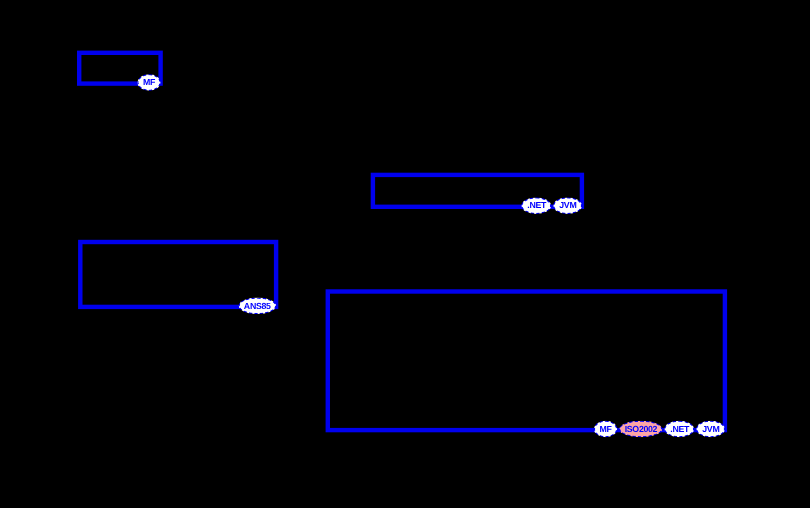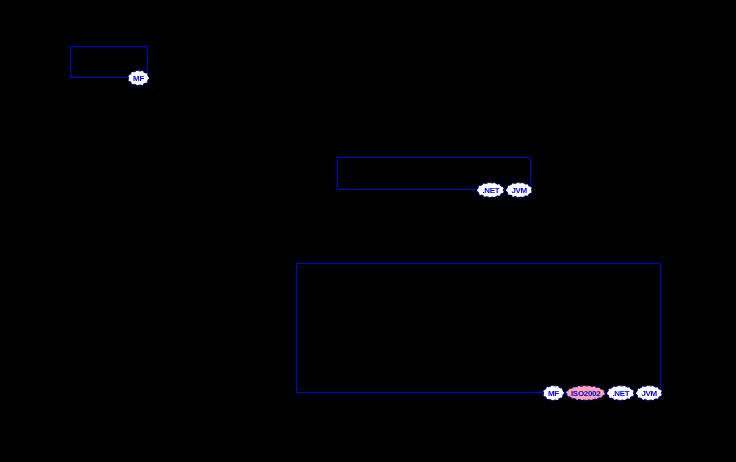--- a/index.html
+++ b/index.html
@@ -13,21 +13,21 @@
     font-family: "Liberation Sans", sans-serif;
   }
   #canvas {
     position: relative;
     width: 736px;
     height: 462px;
     background: #000000;
   }
   .box {
     position: absolute;
-    border: 1px solid #fde047;
+    border: 4px solid #fde047;
     box-sizing: border-box;
     background: transparent;
     text-decoration: underline;
   }
   .badges {
     position: absolute;
     right: -2px;
     bottom: -1px;
     transform: translateY(50%);
     display: flex;
@@ -61,20 +61,25 @@
       <div class="badges">
         <span class="badge" style="background: rgb(255, 255, 255); border-color: rgb(0, 0, 255); color: rgb(0, 0, 255);">MF</span>
       </div>
     </div>
     <div class="box" style="left: 337px; top: 157px; width: 194px; height: 33px; border-color: rgb(0, 0, 238);">
       <div class="badges">
         <span class="badge" style="background: rgb(255, 255, 255); border-color: rgb(0, 0, 255); color: rgb(0, 0, 255);">.NET</span>
         <span class="badge" style="background: rgb(255, 255, 255); border-color: rgb(0, 0, 255); color: rgb(0, 0, 255);">JVM</span>
       </div>
     </div>
+    <div class="box" style="left: 71px; top: 218px; width: 182px; height: 63px; border-color: rgb(0, 0, 238);">
+      <div class="badges">
+        <span class="badge" style="background: rgb(255, 255, 255); border-color: rgb(0, 0, 255); color: rgb(0, 0, 255);">ANS85</span>
+      </div>
+    </div>
     <div class="box" style="left: 296px; top: 263px; width: 365px; height: 130px; border-color: rgb(0, 0, 238);">
       <div class="badges">
         <span class="badge" style="background: rgb(255, 255, 255); border-color: rgb(0, 0, 255); color: rgb(0, 0, 255);">MF</span>
         <span class="badge" style="background: #fca5a5; border-color: rgb(0, 0, 255); color: rgb(0, 0, 255);">ISO2002</span>
         <span class="badge" style="background: rgb(255, 255, 255); border-color: rgb(0, 0, 255); color: rgb(0, 0, 255);">.NET</span>
         <span class="badge" style="background: rgb(255, 255, 255); border-color: rgb(0, 0, 255); color: rgb(0, 0, 255);">JVM</span>
       </div>
     </div>
   </div>
 

